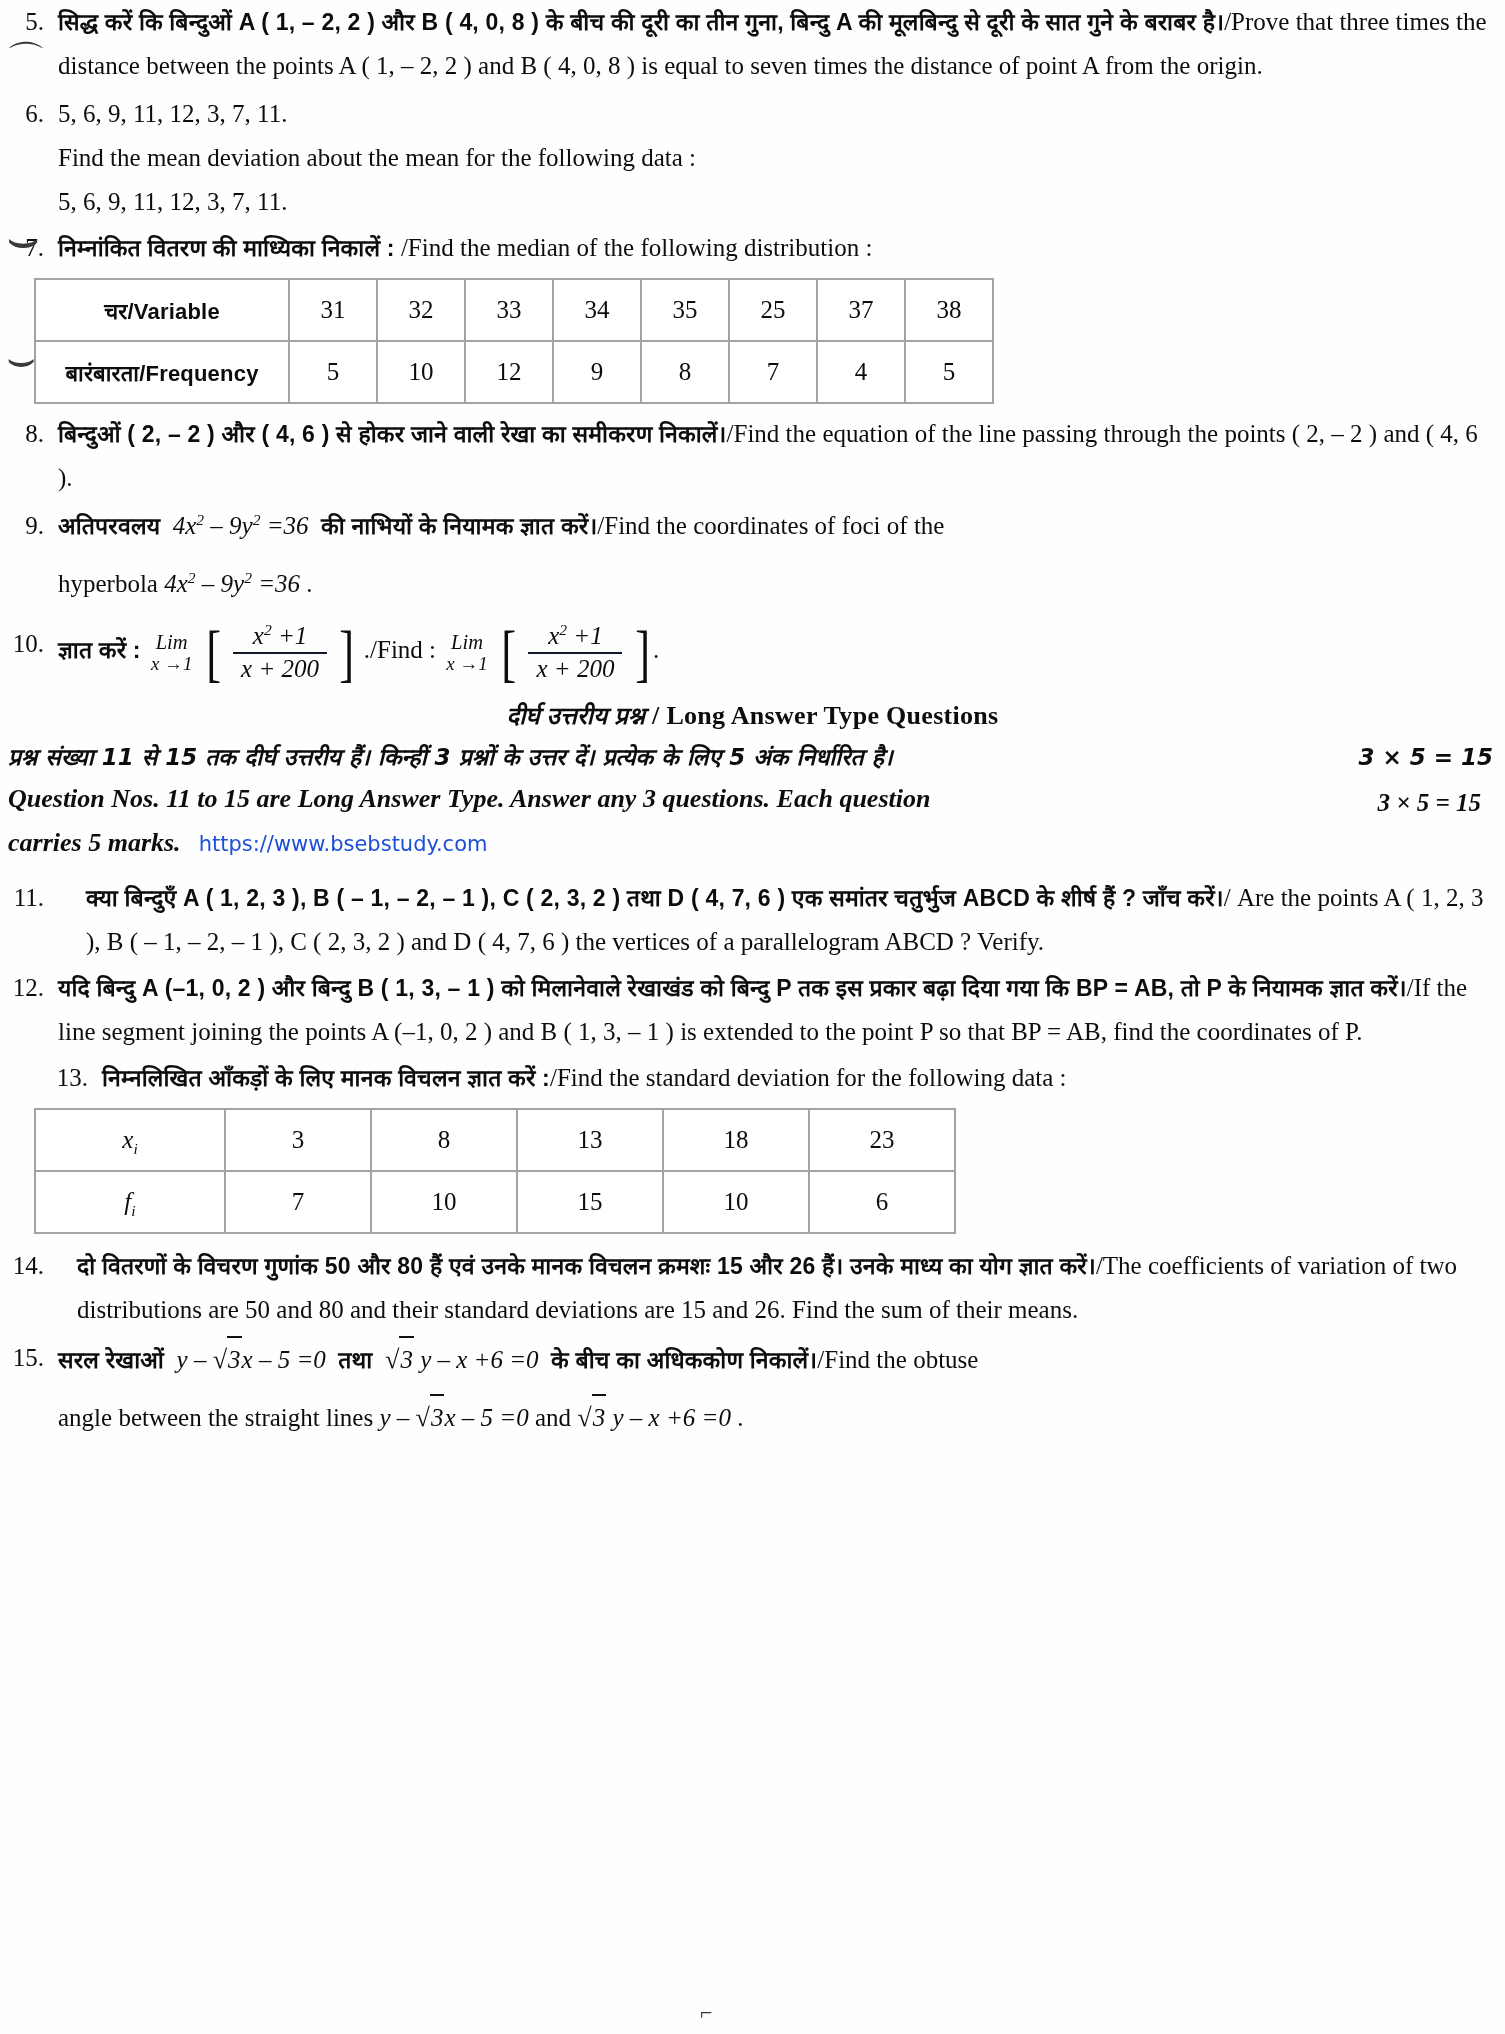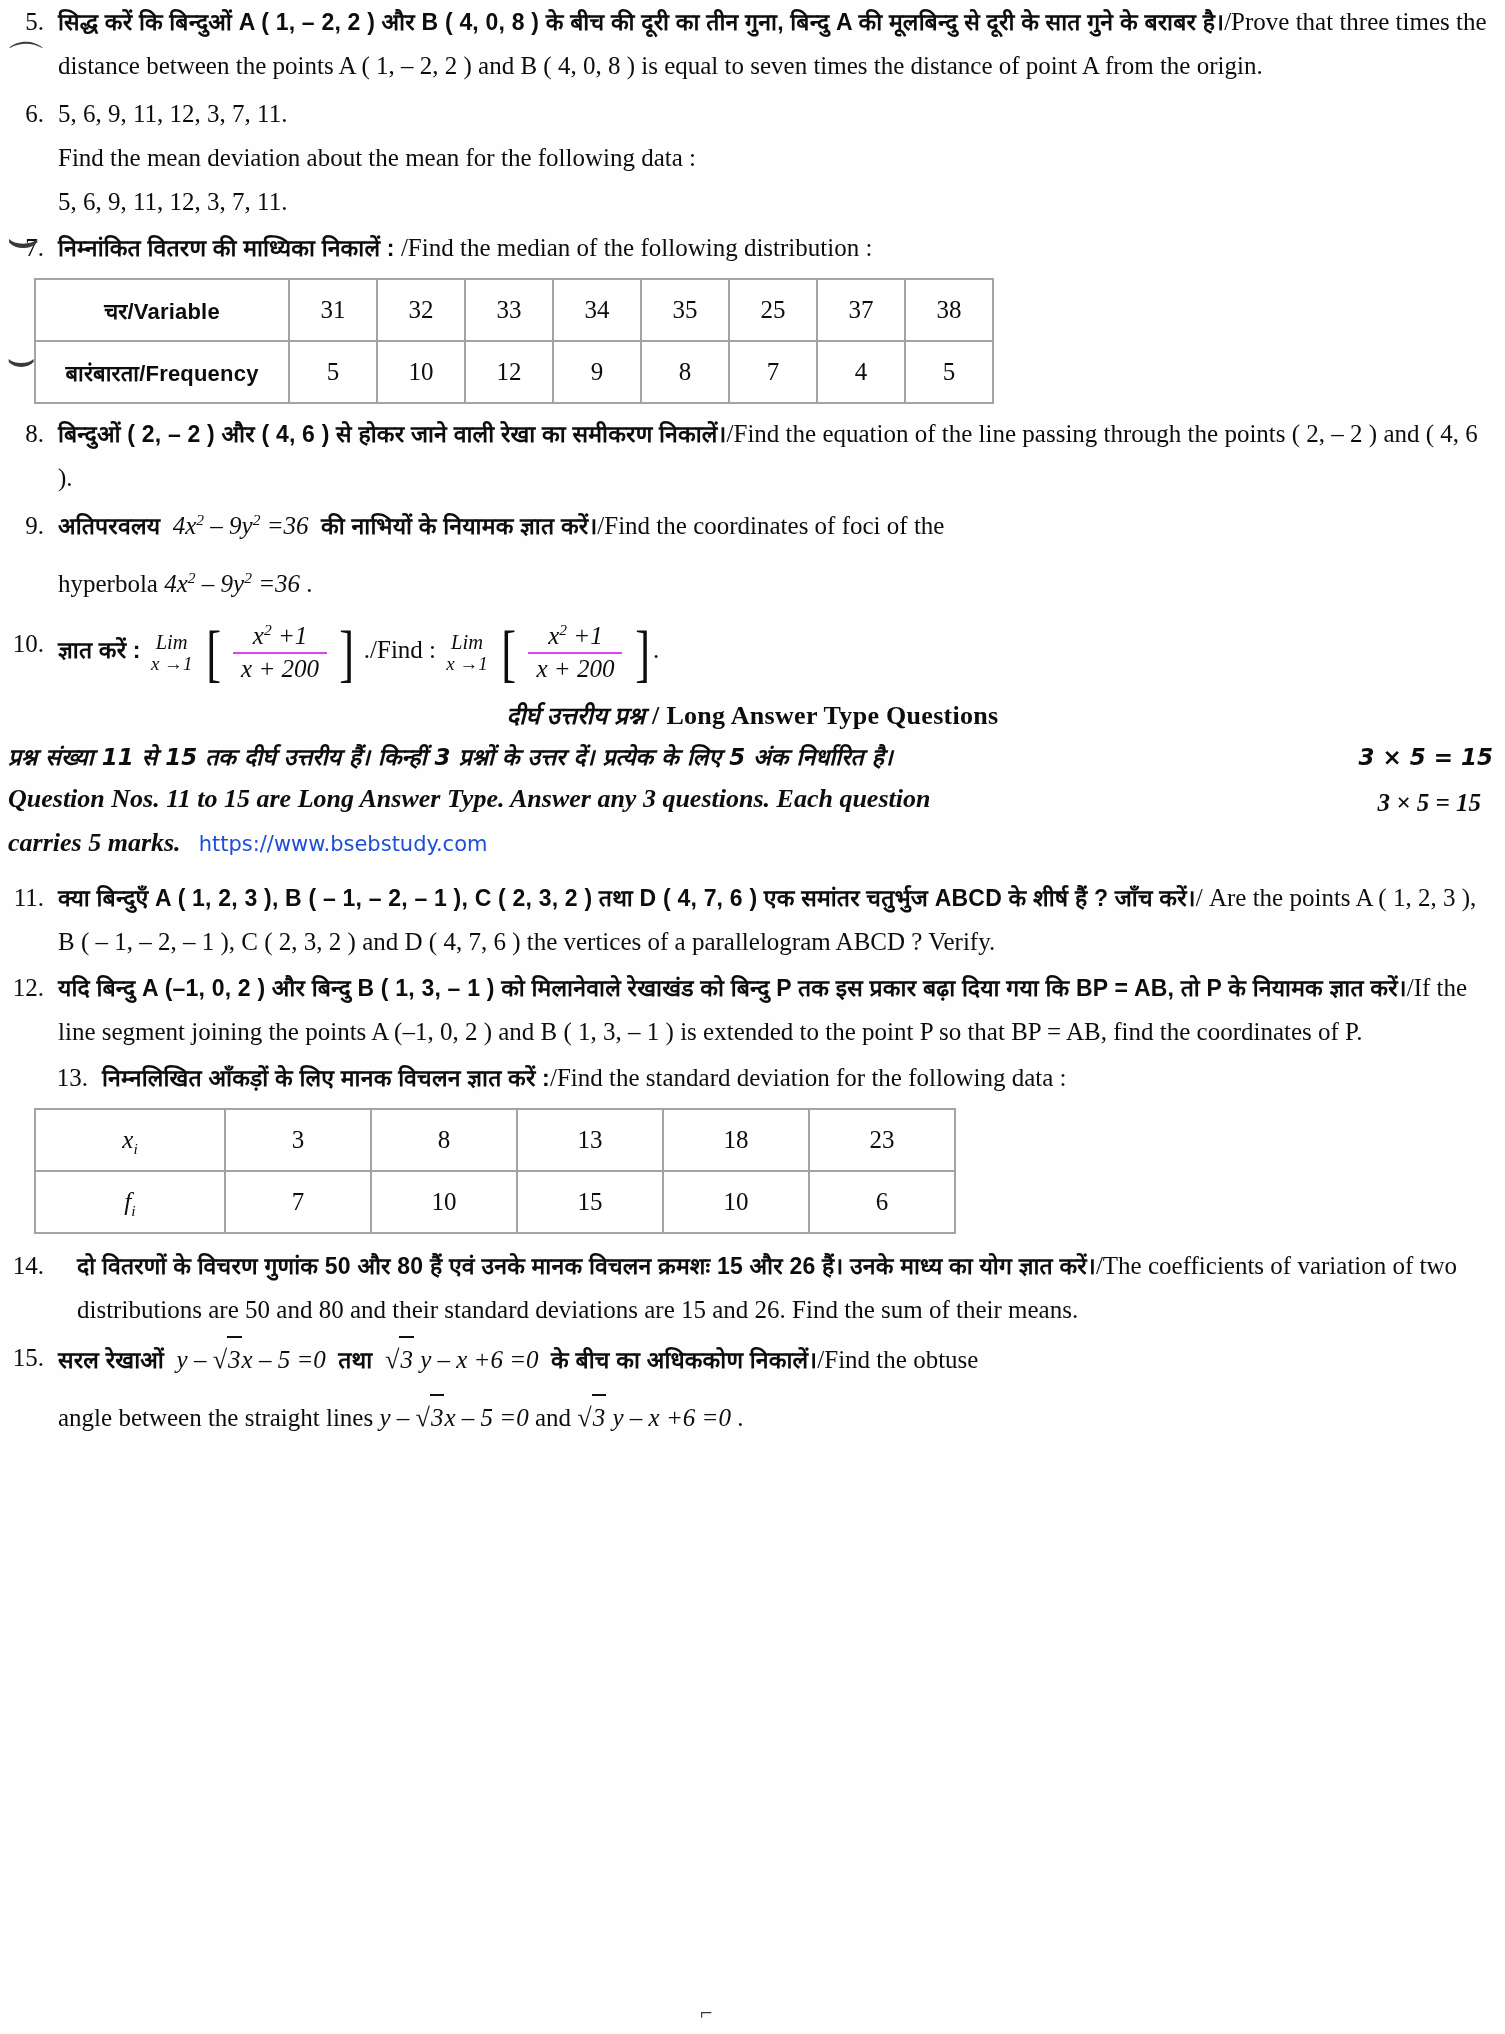--- a/index.html
+++ b/index.html
@@ -131,21 +131,21 @@
 
   
   .frac {
     display: inline-block;
     vertical-align: middle;
     text-align: center;
     font-style: italic;
     line-height: 1.15;
     margin: 0 3px;
   }
-  .frac .num { display: block; padding: 0 8px 1px 8px; border-bottom: 2px solid #d946ef; }
+  .frac .num { display: block; padding: 0 8px 1px 8px; border-bottom: 2px solid #0f172a; }
   .frac .den { display: block; padding: 1px 8px 0 8px; }
   .limop {
     display: inline-block;
     vertical-align: middle;
     text-align: center;
     font-style: italic;
     line-height: 1.05;
     margin: 0 4px;
     font-size: .82em;
   }
@@ -296,21 +296,21 @@
   </div>
 
   <div class="instr-en">
     <span>Question Nos. 11 to 15 are Long Answer Type. Answer any 3 questions. Each question</span>
   </div>
   <div class="instr-en">
     <span>carries 5 marks.</span><span class="url">https://www.bsebstudy.com</span>
     <span class="marks-right" style="top:-40px;">3 × 5 = 15</span>
   </div>
 
-  <div class="q" style="margin-top:10px;">
+  <div class="q" style="margin-top:10px;gap:28px;">
     <div class="qnum">11.</div>
     <div class="qbody">
       <span class="hi">क्या बिन्दुएँ A ( 1, 2, 3 ), B ( – 1, – 2, – 1 ), C ( 2, 3, 2 ) तथा D ( 4, 7, 6 ) एक समांतर चतुर्भुज ABCD के शीर्ष हैं ? जाँच करें।</span><span class="en">/ Are the points A ( 1, 2, 3 ), B ( – 1, – 2, – 1 ), C ( 2, 3, 2 ) and D ( 4, 7, 6 ) the vertices of a parallelogram ABCD ? Verify.</span>
     </div>
   </div>
 
   <div class="q" style="margin-top:2px;">
     <div class="qnum">12.</div>
     <div class="qbody">
       <span class="hi">यदि बिन्दु A (–1, 0, 2 ) और बिन्दु B ( 1, 3, – 1 ) को मिलानेवाले रेखाखंड को बिन्दु P तक इस प्रकार बढ़ा दिया गया कि BP = AB, तो P के नियामक ज्ञात करें।</span><span class="en">/If the line segment joining the points A (–1, 0, 2 ) and B ( 1, 3, – 1 ) is extended to the point P so that BP = AB, find the coordinates of P.</span>

